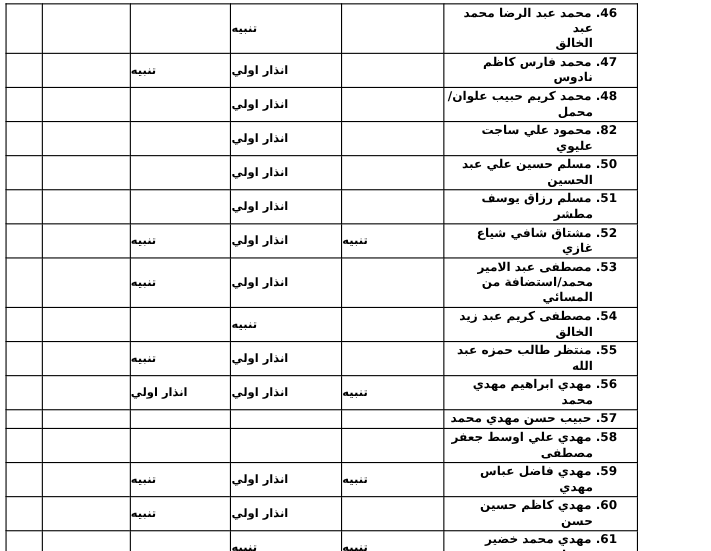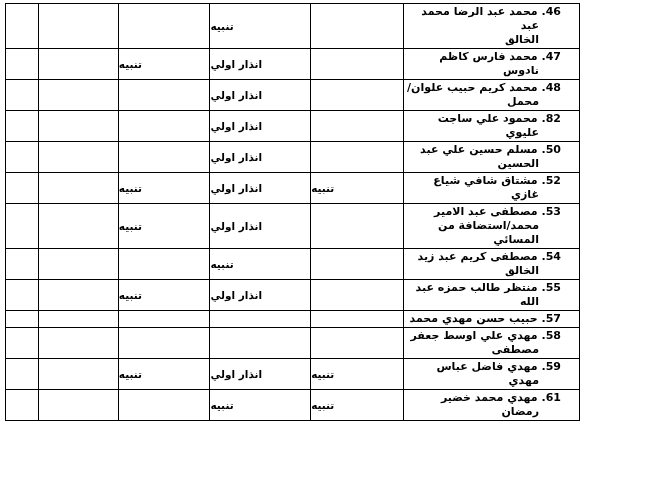--- a/index.html
+++ b/index.html
@@ -79,20 +79,28 @@
         </tr>
         <tr>
           <td class="name-cell"><span>50.</span> <span>مسلم حسين علي عبد الحسين</span></td>
           <td class="status-cell"></td>
           <td class="status-cell">انذار اولي</td>
           <td class="status-cell"></td>
           <td class="empty-cell"></td>
           <td class="empty-cell"></td>
         </tr>
         <tr>
+          <td class="name-cell"><span>51.</span> <span>مسلم رزاق يوسف مطشر</span></td>
+          <td class="status-cell"></td>
+          <td class="status-cell">انذار اولي</td>
+          <td class="status-cell"></td>
+          <td class="empty-cell"></td>
+          <td class="empty-cell"></td>
+        </tr>
+        <tr>
           <td class="name-cell"><span>52.</span> <span>مشتاق شافي شياع غازي</span></td>
           <td class="status-cell">تنبيه</td>
           <td class="status-cell">انذار اولي</td>
           <td class="status-cell">تنبيه</td>
           <td class="empty-cell"></td>
           <td class="empty-cell"></td>
         </tr>
         <tr class="tall">
           <td class="name-cell"><span>53.</span> <span>مصطفى عبد الامير
 محمد/استضافة من المسائي</span></td>
@@ -112,20 +120,28 @@
         </tr>
         <tr>
           <td class="name-cell"><span>55.</span> <span>منتظر طالب حمزه عبد الله</span></td>
           <td class="status-cell"></td>
           <td class="status-cell">انذار اولي</td>
           <td class="status-cell">تنبيه</td>
           <td class="empty-cell"></td>
           <td class="empty-cell"></td>
         </tr>
         <tr>
+          <td class="name-cell"><span>56.</span> <span>مهدي ابراهيم مهدي محمد</span></td>
+          <td class="status-cell">تنبيه</td>
+          <td class="status-cell">انذار اولي</td>
+          <td class="status-cell">انذار اولي</td>
+          <td class="empty-cell"></td>
+          <td class="empty-cell"></td>
+        </tr>
+        <tr>
           <td class="name-cell"><span>57.</span> <span>حبيب حسن مهدي محمد</span></td>
           <td class="status-cell"></td>
           <td class="status-cell"></td>
           <td class="status-cell"></td>
           <td class="empty-cell"></td>
           <td class="empty-cell"></td>
         </tr>
         <tr>
           <td class="name-cell"><span>58.</span> <span>مهدي علي اوسط جعفر مصطفى</span></td>
           <td class="status-cell"></td>
@@ -136,20 +152,28 @@
         </tr>
         <tr>
           <td class="name-cell"><span>59.</span> <span>مهدي فاضل عباس مهدي</span></td>
           <td class="status-cell">تنبيه</td>
           <td class="status-cell">انذار اولي</td>
           <td class="status-cell">تنبيه</td>
           <td class="empty-cell"></td>
           <td class="empty-cell"></td>
         </tr>
         <tr>
+          <td class="name-cell"><span>60.</span> <span>مهدي كاظم حسين حسن</span></td>
+          <td class="status-cell"></td>
+          <td class="status-cell">انذار اولي</td>
+          <td class="status-cell">تنبيه</td>
+          <td class="empty-cell"></td>
+          <td class="empty-cell"></td>
+        </tr>
+        <tr>
           <td class="name-cell"><span>61.</span> <span>مهدي محمد خضير رمضان</span></td>
           <td class="status-cell">تنبيه</td>
           <td class="status-cell">تنبيه</td>
           <td class="status-cell"></td>
           <td class="empty-cell"></td>
           <td class="empty-cell"></td>
         </tr>
       </tbody>
   </table>
 </div>

